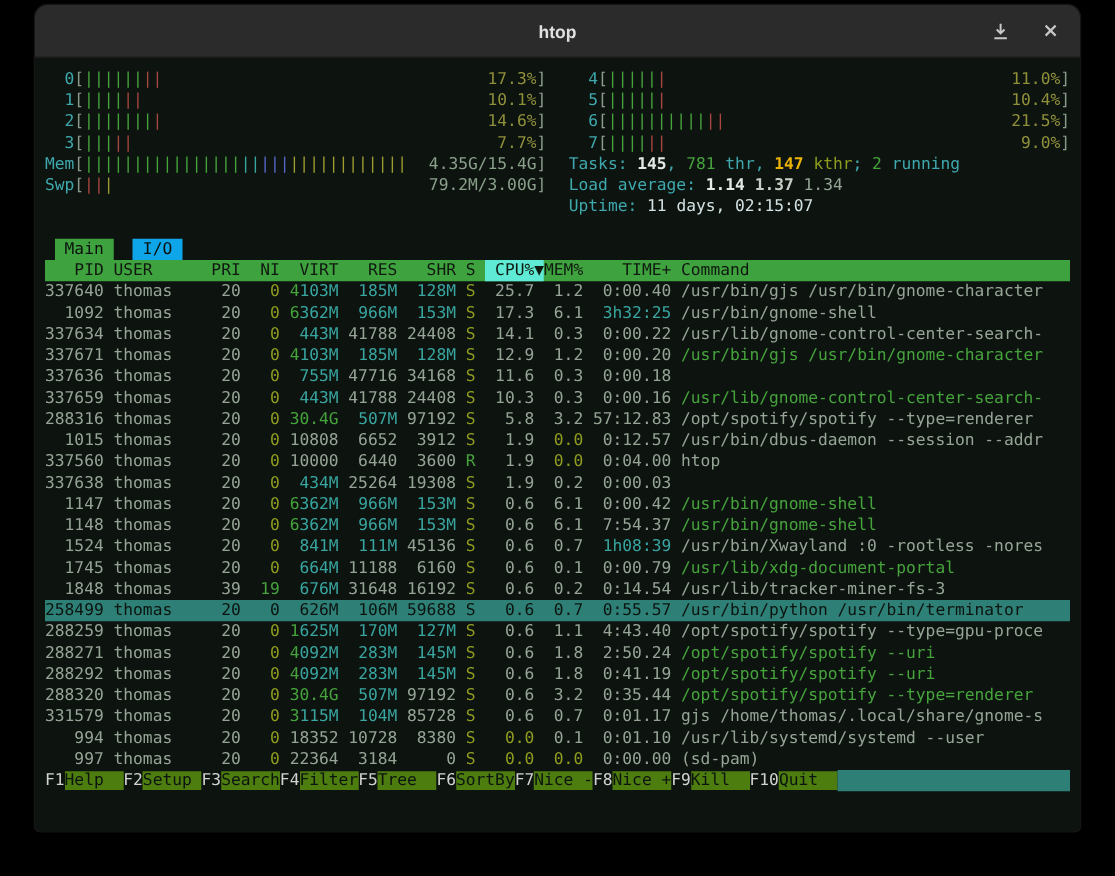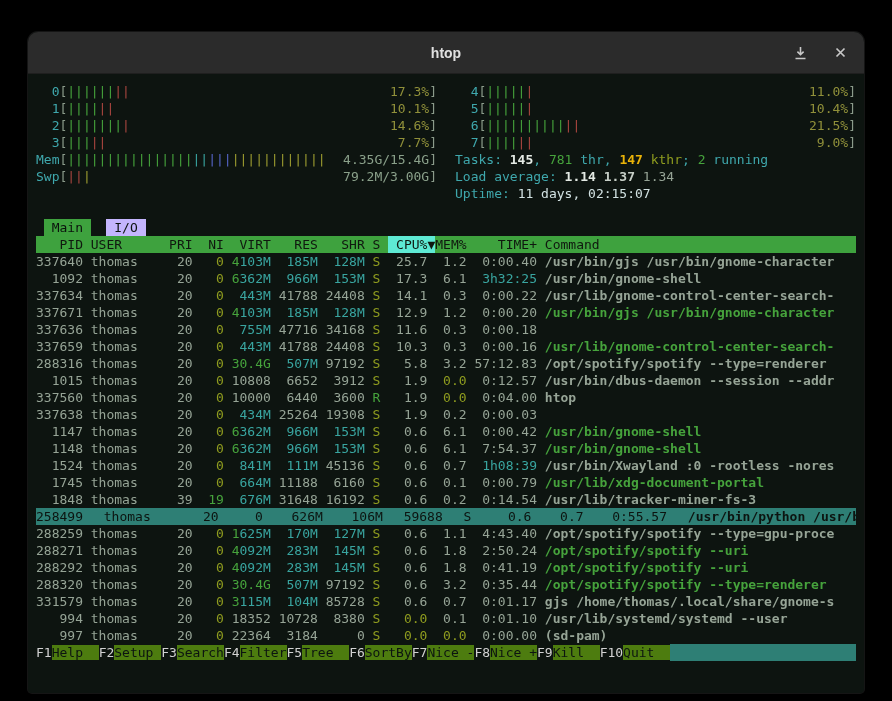--- a/index.html
+++ b/index.html
@@ -1,17 +1,17 @@
 <!DOCTYPE html>
 <html><head>
 <meta charset="utf-8">
 <style>
   html,body{margin:0;padding:0;background:#000;}
   body{width:892px;height:701px;overflow:hidden;position:relative;font-family:"DejaVu Sans Mono",monospace;}
-  .window{position:absolute;left:28px;top:32px;width:836px;height:661px;background:#0d1410;
+  .window{position:absolute;left:28px;top:4px;width:836px;height:661px;background:#0d1410;
           border-radius:10px 10px 4px 4px;overflow:hidden;box-shadow:0 0 0 1px #151515;}
   .titlebar{height:42px;background:#2b2b2b;position:relative;display:flex;align-items:center;justify-content:center;
             border-bottom:1px solid #1f1f1f;box-sizing:border-box;}
   .title{color:#e0e0e0;font:bold 14px "Liberation Sans",sans-serif;}
   .tb-icons{position:absolute;right:16px;top:0;height:100%;display:flex;align-items:center;gap:24px;}
   .tb-btn{width:16px;height:16px;display:flex;align-items:center;justify-content:center;cursor:default;}
   .term{position:relative;height:618px;padding:9px 8px;box-sizing:border-box;
         font:13px/17px "DejaVu Sans Mono",monospace;color:#96a496;}
   .term span{white-space:pre;}
   .line{height:17px;}
@@ -33,28 +33,28 @@
   .c-grn{color:#46a33c;font-weight:normal}
   .c-olv{color:#eab308;font-weight:bold}
   .c-olvn{color:#8f9c1f}
   .c-dim{color:#c6cec6;font-weight:bold}
   .c-gry{color:#96a496}
   .c-upt{color:#d2e2e2;font-weight:normal}
   
   .tabline{display:flex;height:17px;}
   .tab{cursor:default;}
   .tab-main{background:#3ea23e;color:#0b120d;}
-  .tab-io{background:#c4b5fd;color:#0b120d;}
+  .tab-io{background:#0ea5e9;color:#0b120d;}
   
   .thead{display:flex;height:17px;background:#3ea23e;color:#10180f;}
   .th-cpu{background:#5eead4;}
   .prow{display:flex;height:17px;align-items:flex-end;}
   .t-gray{color:#96a496}.t-teal{color:#39a5a0}.t-green{color:#46a33c}.t-olive{color:#8f9c1f}
-  .cmd{flex:1;overflow:hidden;font-weight:bold;}
-  .sel{background:#2e7f75;gap:13px;}
+  .cmd{flex:1;overflow:hidden;}
+  .sel{background:#2e7f75;}
   .sel span{color:#0c1410 !important;}
   
   .fnbar{display:flex;height:17px;}
   .fk-key{color:#d2d2d2;}
   .fk-label{background:#4d7c0f;color:#0c1410;}
   .fk-fill{flex:1;background:#2e7f75;}
 </style>
 </head>
 <body>
 

